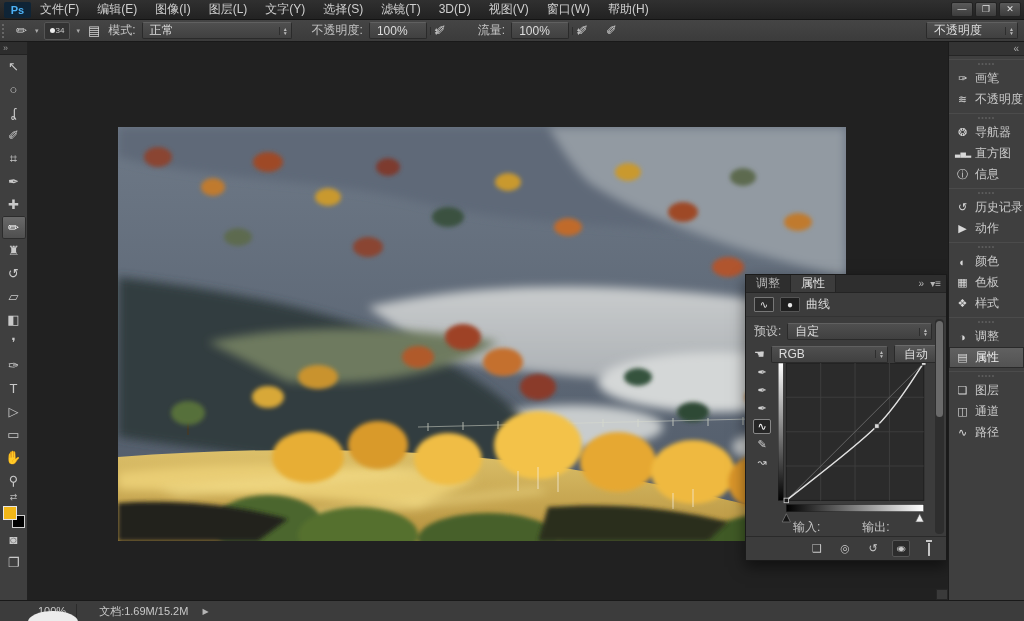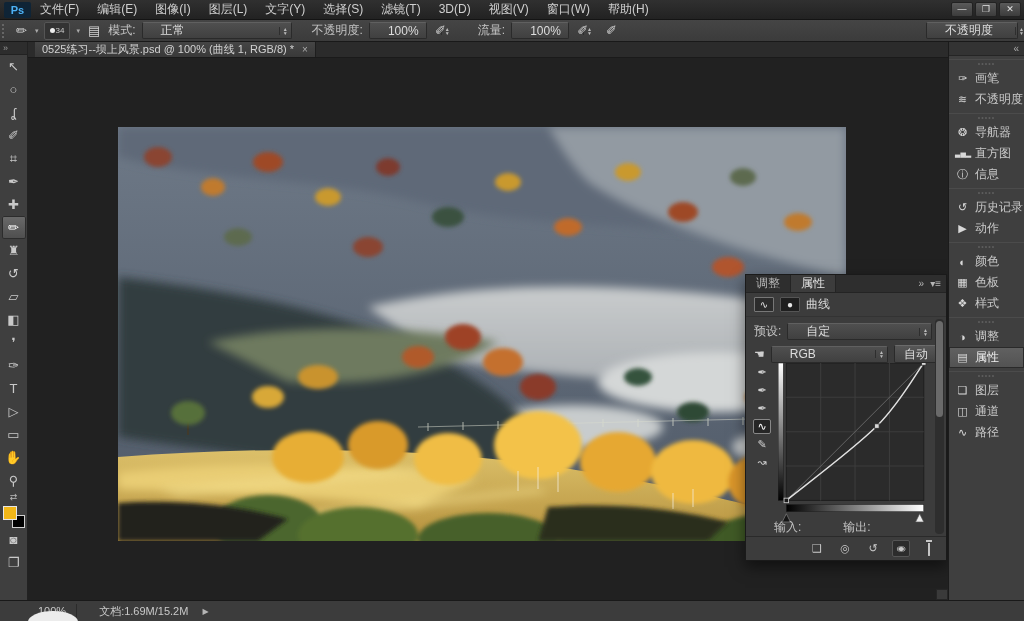--- a/index.html
+++ b/index.html
@@ -16,21 +16,21 @@
 
 
 .optionsbar{height:22px;background:linear-gradient(#454545,#3b3b3b);border-bottom:1px solid #191919;display:flex;align-items:center;gap:6px;padding:0 6px 0 2px;position:relative;z-index:40}
 .grip-v{width:4px;height:14px;border-left:2px dotted #666;margin-right:2px}
 .opt-icon{color:#d4d4d4;font-size:13px;padding:0 2px}
 .caret{font-size:7px;color:#aaa}
 .brush-prev{width:26px;height:18px;background:#333;border:1px solid #555;border-radius:2px;display:flex;flex-direction:row;align-items:center;justify-content:center;line-height:1}
 .brush-dot{width:5px;height:5px;border-radius:50%;background:#eee}
 .brush-size{font-size:8px;color:#ccc;margin-top:1px}
 .opt-label{color:#c4c4c4;font-size:12px;white-space:nowrap}
-.dd{height:17px;background:linear-gradient(#4f4f4f,#404040);border:1px solid #2a2a2a;border-top-color:#606060;border-radius:2px;display:flex;align-items:center;padding:0 3px 0 18px;gap:22px}
+.dd{height:17px;background:linear-gradient(#4f4f4f,#404040);border:1px solid #2a2a2a;border-top-color:#606060;border-radius:2px;display:flex;align-items:center;padding:0 3px 0 7px;gap:22px}
 .dd .val{font-size:12px;color:#ddd;white-space:nowrap}
 .dd-car{display:flex;flex-direction:column;align-items:center;border-left:1px solid #2e2e2e;padding-left:3px}
 .dd-car::before{content:"▲";font-size:5px;line-height:4px;color:#bbb}
 .dd-car::after{content:"▼";font-size:5px;line-height:4px;color:#bbb}
 .opt-right{margin-left:auto}
 
 
 .main{display:flex;height:558px}
 .toolcol{width:28px;background:#3f3f3f;border-right:1px solid #222;display:flex;flex-direction:column;align-items:center}
 .toolcol-head{height:13px;width:100%;background:#2d2d2d;color:#999;font-size:9px;text-align:left;padding-left:3px;line-height:12px;border-bottom:1px solid #222}
@@ -69,21 +69,21 @@
 .mini-icon{width:20px;height:15px;border:1px solid #777;background:#2c2c2c;color:#e8e8e8;font-size:10px;display:flex;align-items:center;justify-content:center;border-radius:1px}
 .mini-icon.dark{border-color:#555;background:#1f1f1f}
 .pp-title{font-size:12px;color:#dcdcdc}
 .row{position:absolute;left:0;right:0;display:flex;align-items:center;gap:6px}
 .lbl{font-size:12px;color:#c4c4c4}
 .btn{height:18px;background:linear-gradient(#575757,#434343);border:1px solid #2a2a2a;border-top-color:#6a6a6a;border-radius:2px;color:#ddd;font-size:12px;padding:0 9px;line-height:16px}
 .rail{position:absolute;left:5px;top:90px;width:22px;display:flex;flex-direction:column;gap:3px;align-items:center}
 .rail .ri{width:18px;height:15px;display:flex;align-items:center;justify-content:center;color:#cfcfcf;font-size:11px;border-radius:2px}
 .rail .ri.active{border:1px solid #888;background:#262626;color:#fff}
 .curve-wrap{position:absolute;left:32px;top:88px}
-.io-row{position:absolute;left:0;top:244px;right:14px;display:flex;gap:42px;padding-left:28px}
+.io-row{position:absolute;left:0;top:244px;right:14px;display:flex;gap:42px;padding-left:47px}
 .pp-bottom{position:absolute;left:0;right:0;bottom:0;height:24px;border-top:1px solid #2a2a2a;background:#3c3c3c;display:flex;align-items:center;justify-content:flex-end;gap:10px;padding-right:8px}
 .bb{color:#c9c9c9;font-size:11px;width:18px;text-align:center}
 .bb.pressed{background:#2c2c2c;border:1px solid #555;border-radius:2px;height:17px;line-height:15px}
 .eye-g{display:inline-block;transform:scaleY(.7)}
 .trash{width:10px;height:10px;border:1px solid #c5c5c5;border-top:none;border-radius:0 0 2px 2px;position:relative;margin:0 auto}
 .trash::before{content:"";position:absolute;top:-3px;left:-3px;right:-3px;height:2px;background:#c5c5c5}
 .pp-scroll{position:absolute;right:2px;top:44px;bottom:26px;width:9px;background:#2e2e2e;border-radius:4px}
 .pp-thumb{position:absolute;left:1px;top:2px;width:7px;height:96px;background:#6a6a6a;border-radius:4px}
 
 
@@ -178,26 +178,20 @@
       <div class="swap-mini">⇄</div>
       <div class="swatches">
         <div class="sw-bg" style="background: rgb(0, 0, 0);"></div>
         <div class="sw-fg" id="fg-swatch" style="background: rgb(242, 183, 24);"></div>
       </div>
       <div class="tool">◙</div>
       <div class="tool">❐</div>
     </div>
 
     <div class="canvas-area">
-      <div class="tabbar">
-        <div class="doc-tab">
-          <span class="t">0525练习--坝上风景.psd @ 100% (曲线 1, RGB/8) *</span>
-          <span class="x">×</span>
-        </div>
-      </div>
 
       <div class="canvas">
 
         <svg class="photo" viewBox="0 0 728 414" preserveAspectRatio="none">
           <defs>
             <linearGradient id="gsky" x1="0" y1="0" x2="0" y2="1">
               <stop offset="0" stop-color="#6e7987"></stop>
                 <stop offset="1" stop-color="#4f5967"></stop>
             </linearGradient>
             <linearGradient id="gfield" x1="0" y1="0" x2="0" y2="1">

